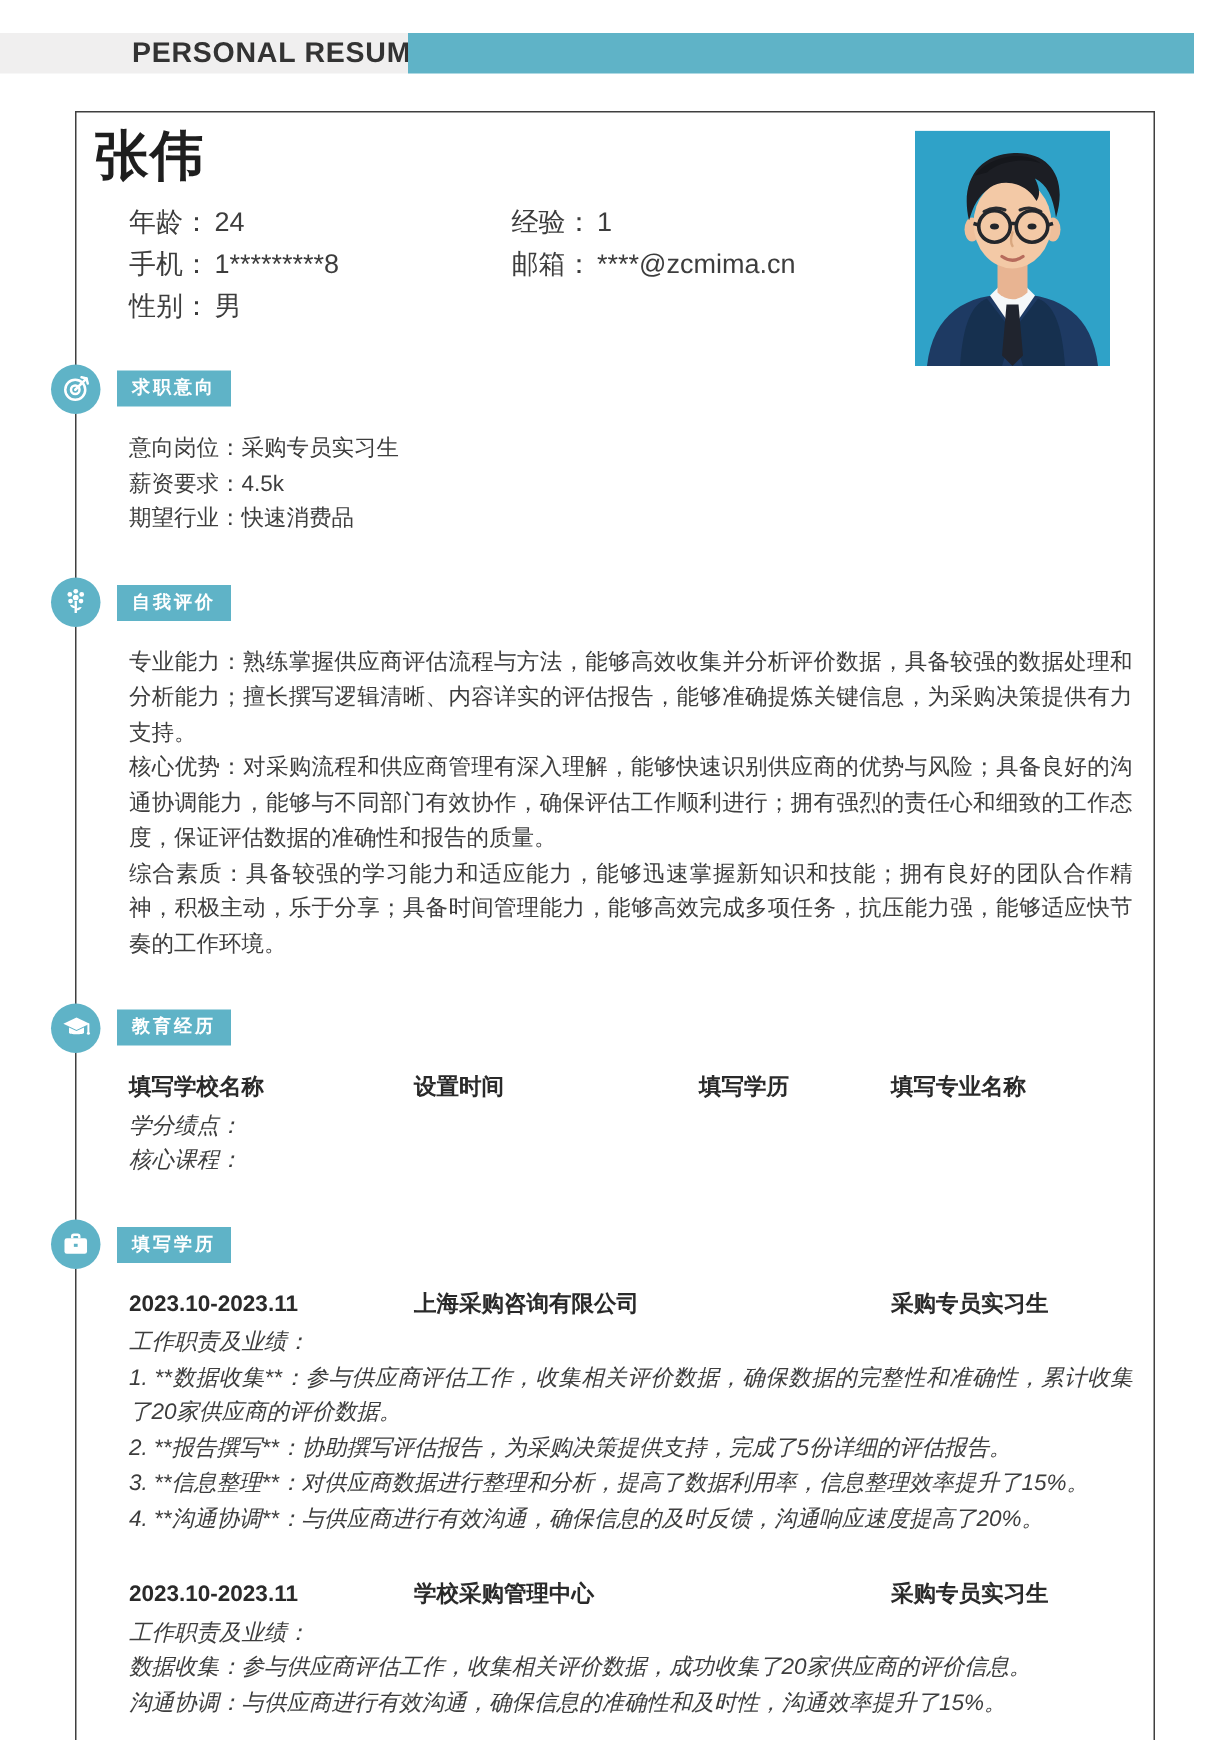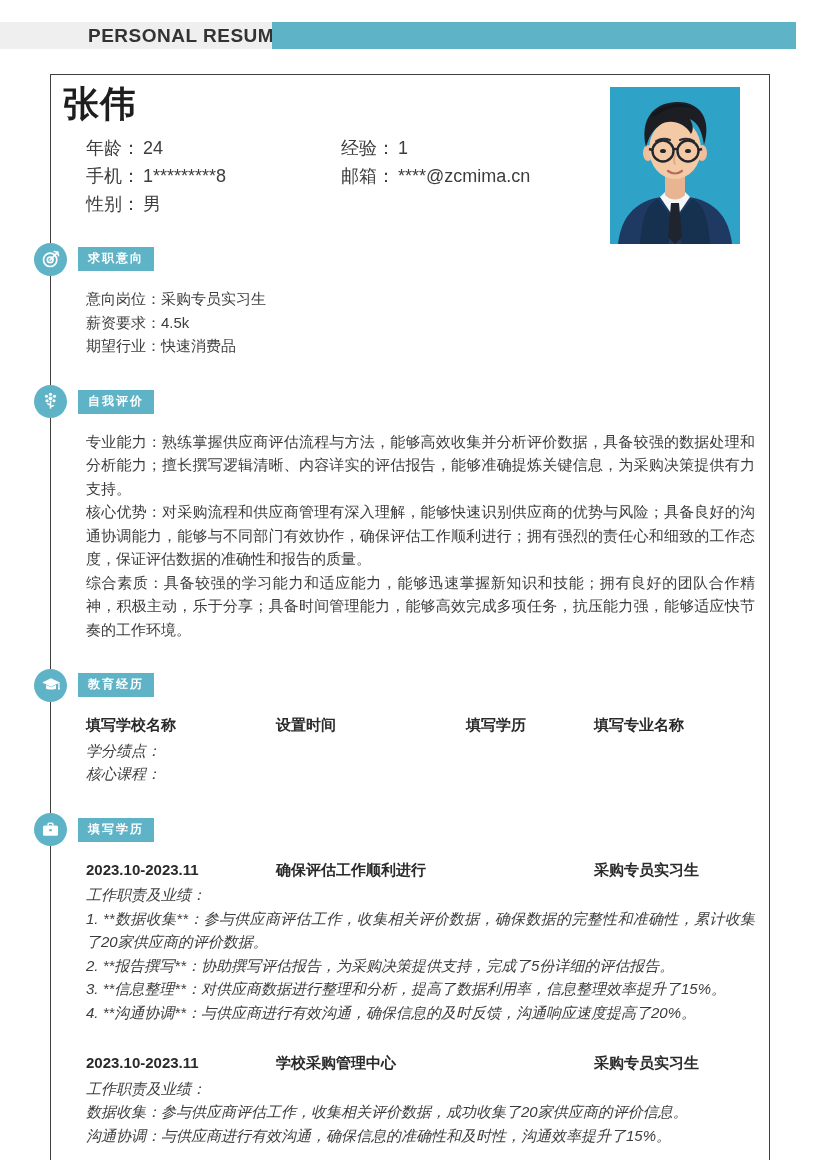--- a/index.html
+++ b/index.html
@@ -211,21 +211,21 @@
           <rect x="2.5" y="7" width="19" height="13" rx="2" fill="#fff"></rect>
           <path d="M9,7 V5.4 C9,4.6 9.6,4 10.4,4 h3.2 C14.4,4 15,4.6 15,5.4 V7" fill="none" stroke="#fff" stroke-width="2"></path>
           <rect x="10.4" y="11.6" width="3.2" height="2.6" fill="#5FB3C7"></rect>
         </svg>
       </div>
       <div class="sec-title">填写学历</div>
     </div>
     <div class="sec-body">
       <div class="exp-row">
         <span>2023.10-2023.11</span>
-        <span>确保评估工作顺利进行</span>
+        <span>上海采购咨询有限公司</span>
         <span>采购专员实习生</span>
       </div>
       <p class="line">工作职责及业绩：</p>
       <p class="line para">1. **数据收集**：参与供应商评估工作，收集相关评价数据，确保数据的完整性和准确性，累计收集了20家供应商的评价数据。</p>
       <p class="line para">2. **报告撰写**：协助撰写评估报告，为采购决策提供支持，完成了5份详细的评估报告。</p>
       <p class="line para">3. **信息整理**：对供应商数据进行整理和分析，提高了数据利用率，信息整理效率提升了15%。</p>
       <p class="line para">4. **沟通协调**：与供应商进行有效沟通，确保信息的及时反馈，沟通响应速度提高了20%。</p>
     </div>
   </div>
 

